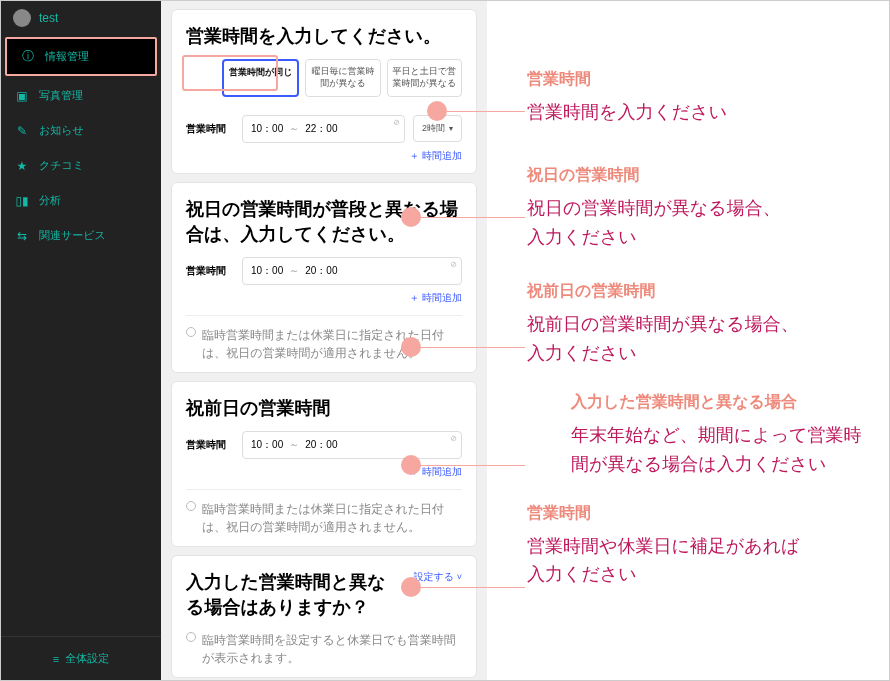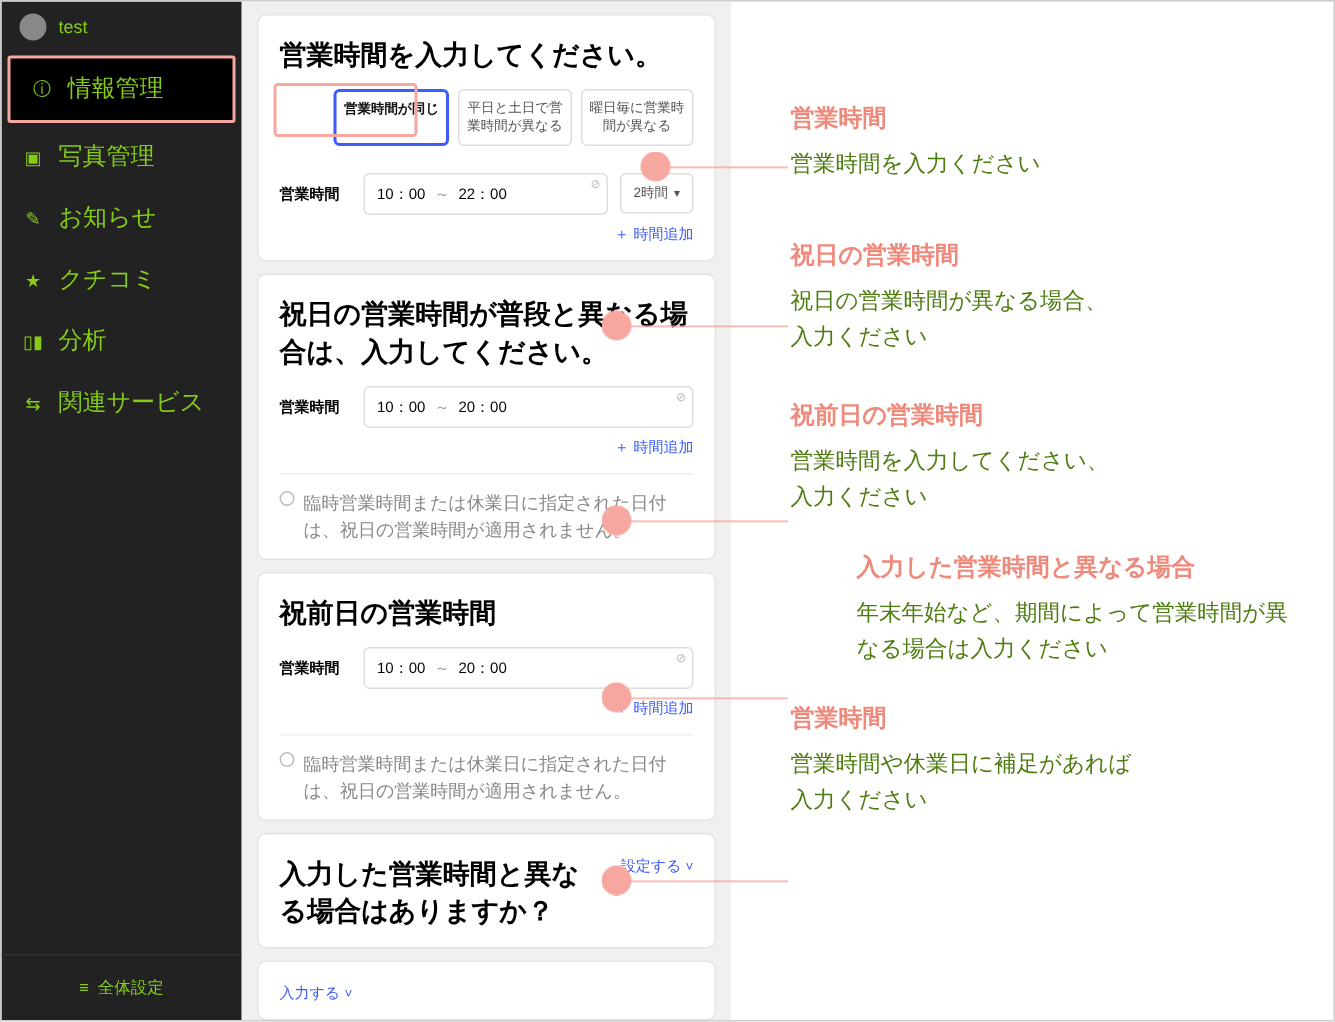--- a/index.html
+++ b/index.html
@@ -1,26 +1,26 @@
 <!DOCTYPE html>
 <html><head>
 <meta charset="utf-8">
 <style>
   * { box-sizing: border-box; margin: 0; padding: 0; }
   body { font-family: -apple-system, BlinkMacSystemFont, "Segoe UI", sans-serif; background: #fff; }
   .frame { width: 890px; height: 681px; border: 1px solid #ccc; display: flex; position: relative; overflow: hidden; }
   
   
-  .sidebar { width: 160px; background: #222; color: #84cc16; display: flex; flex-direction: column; font-size: 12px; }
+  .sidebar { width: 160px; background: #222; color: #14b8a6; display: flex; flex-direction: column; font-size: 12px; }
   .sb-header { display: flex; align-items: center; padding: 8px 12px; gap: 8px; }
   .sb-avatar { width: 18px; height: 18px; border-radius: 50%; background: #888; }
   .sb-item { display: flex; align-items: center; gap: 10px; padding: 10px 14px; cursor: pointer; }
   .sb-item.active { background: #000; border: 2px solid #f6a7a0; margin: 2px 4px; border-radius: 2px; }
   .sb-item .ico { width: 14px; height: 14px; display: inline-flex; align-items: center; justify-content: center; font-size: 12px; }
-  .sb-item span.lbl { font-size: 16px; }
+  .sb-item span.lbl { font-size: 11px; }
   .sb-footer { margin-top: auto; padding: 14px; font-size: 11px; display:flex; align-items:center; gap:6px; justify-content:center; border-top:1px solid #333;}
   
   
   .main { width: 326px; background: #f0f0f0; overflow-y: auto; padding: 0; }
   .card { background: #fff; border: 1px solid #e4e4e4; border-radius: 6px; margin: 8px 10px; padding: 14px 14px 10px; position: relative; }
   .card-title { font-size: 18px; font-weight: 700; margin-bottom: 10px; line-height: 1.4; }
   
   .tabs { display: flex; gap: 6px; margin-bottom: 18px; }
   .tab { flex: 1; border: 1px solid #ddd; border-radius: 4px; padding: 6px 4px; font-size: 9px; text-align: center; cursor: pointer; color:#555; line-height:1.3;}
   .tab.active { border: 2px solid #3b5bff; color:#111; font-weight:600;}
@@ -42,21 +42,21 @@
   
   .dot { width:20px; height:20px; background:#f6a7a0; border-radius:50%; position:absolute; z-index:5;}
   .leader { position:absolute; height:1px; background:#f6a7a0; z-index:4;}
   
   .save-wrap { text-align:center; padding: 16px 0 10px;}
   
   
   .anno { flex:1; padding: 20px 20px 20px 40px; font-size: 14px; position:relative;}
   .anno-block { margin-bottom: 24px; }
   .anno-title { color:#ee8a7c; font-weight:600; font-size:16px; margin-bottom:8px;}
-  .anno-desc { color:#4d7c0f; font-size:15px; line-height:1.6;}
+  .anno-desc { color:#be185d; font-size:18px; line-height:1.6;}
   
 </style>
 </head>
 <body>
 
 <div class="frame">
 
   <div class="sidebar">
     <div class="sb-header">
       <div class="sb-avatar"></div>
@@ -91,22 +91,22 @@
       <span>全体設定</span>
     </div>
   </div>
 
   <div class="main">
 
     <div class="card">
       <div class="card-title">営業時間を入力してください。</div>
       <div class="tabs" style="position:relative;padding-left:36px;">
         <div class="tab active">営業時間が同じ</div>
+        <div class="tab">曜日毎に営業時間が異なる</div>
         <div class="tab">平日と土日で営業時間が異なる</div>
-        <div class="tab">曜日毎に営業時間が異なる</div>
         <div class="tab-hl" style="left:-4px; top:-4px; width:96px; height:36px;"></div>
       </div>
       <div class="time-row">
         <div class="time-label">営業時間</div>
         <div class="time-box">
           <span>10：00</span>
           <span class="sep">～</span>
           <span>22：00</span>
           <span class="corner">⊘</span>
         </div>
@@ -155,20 +155,24 @@
     </div>
 
     <div class="card">
       <div class="card-head-row">
         <div class="card-title" style="margin-bottom:0;">入力した営業時間と異なる場合はありますか？</div>
         <div class="set-link">
           <span>設定する</span>
           <span style="font-size:9px;">˅</span>
         </div>
       </div>
+      <div class="note-row" style="border-top:none; margin-top:6px; padding-top:4px;">
+        <div class="radio"></div>
+        <div>臨時営業時間を設定すると休業日でも営業時間が表示されます。</div>
+      </div>
     </div>
 
     <div class="card">
       <div class="card-head-row">
         <div class="set-link">
           <span>入力する</span>
           <span style="font-size:9px;">˅</span>
         </div>
       </div>
     </div>
@@ -183,21 +187,21 @@
       <div class="anno-title">営業時間</div>
       <div class="anno-desc">営業時間を入力ください</div>
     </div>
     <div class="anno-block" style="margin-top:38px;">
       <div class="anno-title">祝日の営業時間</div>
       <div class="anno-desc" style="white-space:pre-line;">祝日の営業時間が異なる場合、
 入力ください</div>
     </div>
     <div class="anno-block" style="margin-top:30px;">
       <div class="anno-title">祝前日の営業時間</div>
-      <div class="anno-desc" style="white-space:pre-line;">営業時間を入力してください、
+      <div class="anno-desc" style="white-space:pre-line;">祝前日の営業時間が異なる場合、
 入力ください</div>
     </div>
     <div class="anno-block" style="margin-top:16px;margin-left:44px;">
       <div class="anno-title">入力した営業時間と異なる場合</div>
       <div class="anno-desc">年末年始など、期間によって営業時間が異なる場合は入力ください</div>
     </div>
     <div class="anno-block" style="margin-top:14px;">
       <div class="anno-title">営業時間</div>
       <div class="anno-desc" style="white-space:pre-line;">営業時間や休業日に補足があれば
 入力ください</div>

